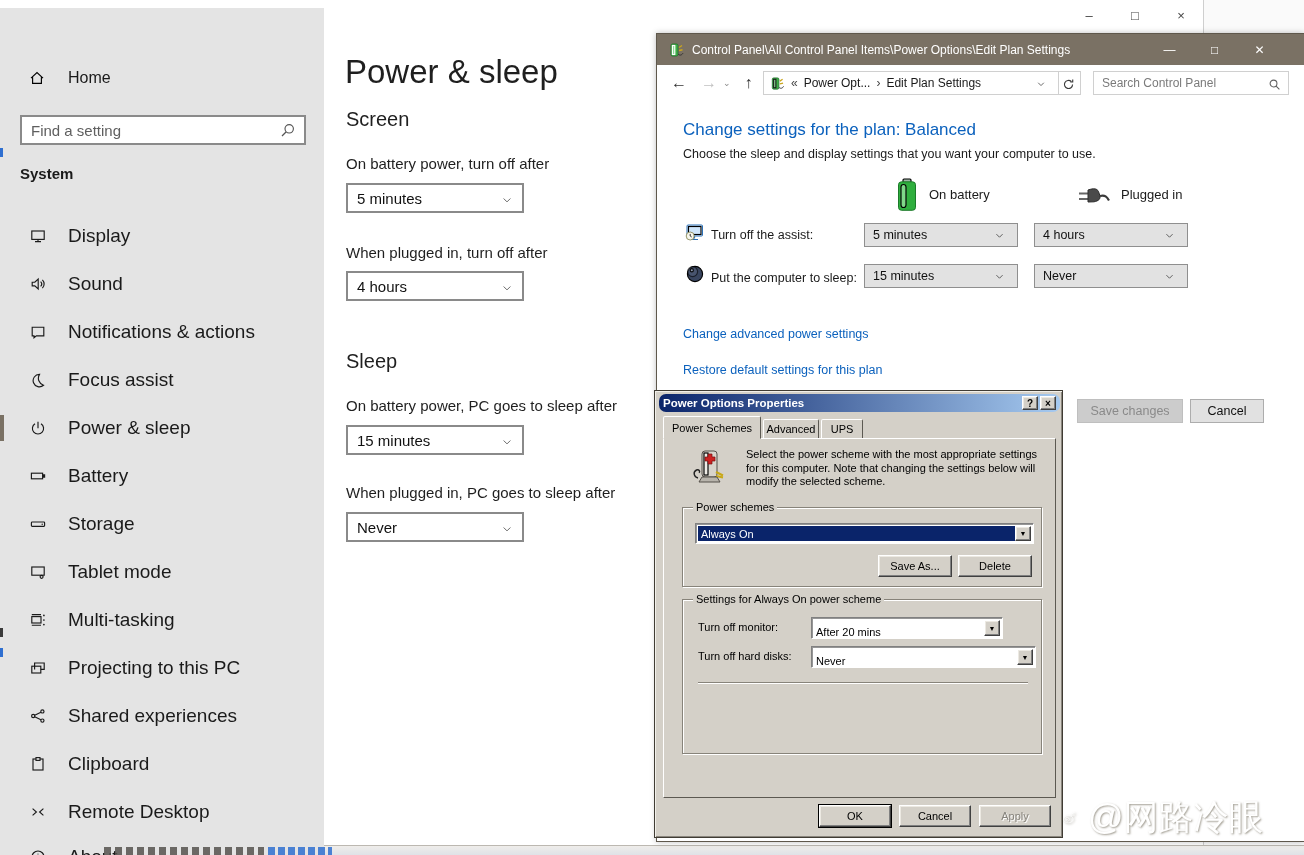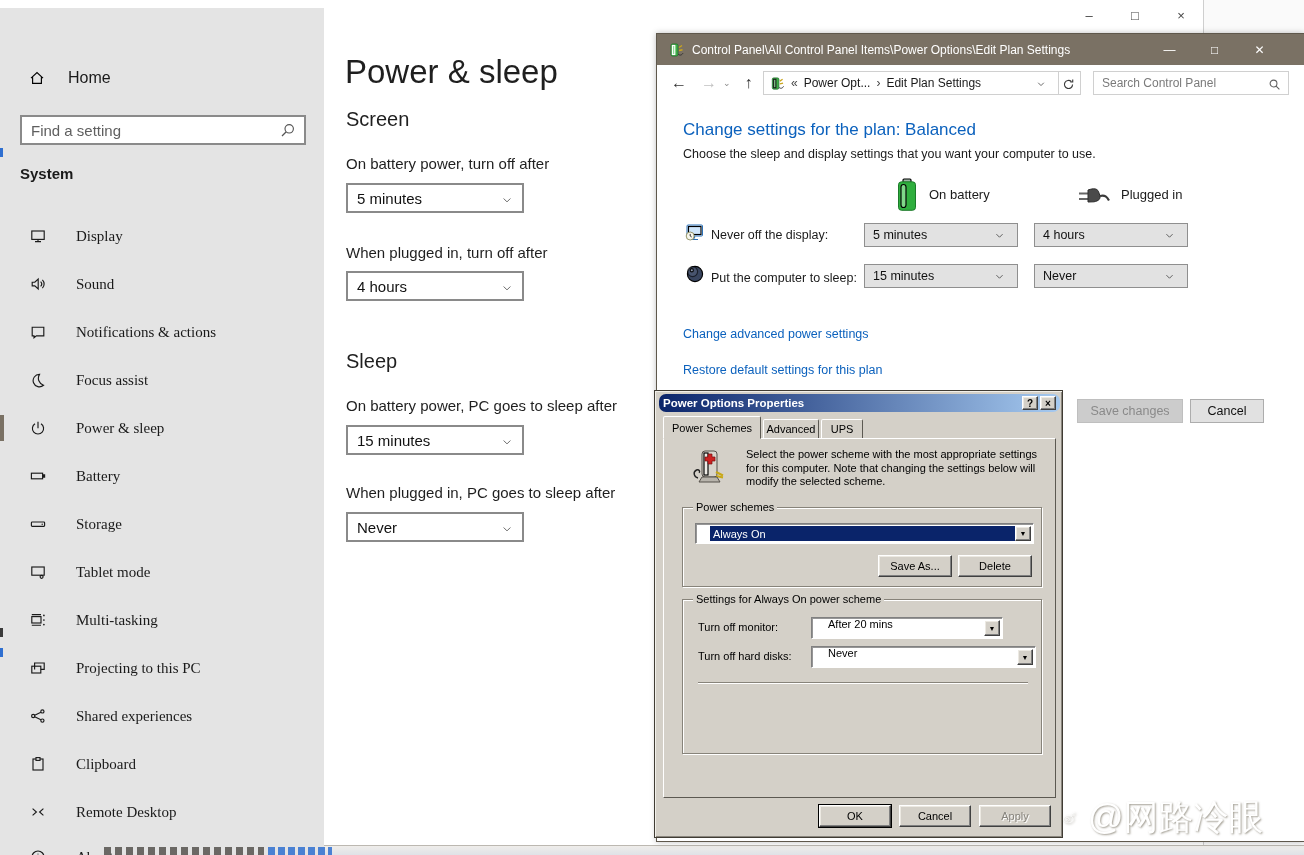--- a/index.html
+++ b/index.html
@@ -18,21 +18,21 @@
   .home-row{position:absolute;left:0;top:52px;width:100%;height:36px;display:flex;align-items:center;}
   .home-row .ic{margin-left:29px;}
   .home-row .lbl{margin-left:23px;font-size:16px;color:#1a1a1a;}
   .find-box{position:absolute;left:20px;top:107px;width:286px;height:30px;background:#fff;
             border:2px solid #8a8a8a;display:flex;align-items:center;}
   .find-box .ph{flex:1;padding-left:9px;font-size:15px;color:#5f5f5f;}
   .find-box .mag{margin-right:8px;color:#555;transform:scaleX(-1);}
   .sys-head{position:absolute;left:20px;top:157px;font-size:15px;font-weight:bold;color:#1a1a1a;}
   .side-item{position:absolute;left:0;width:324px;height:30px;display:flex;align-items:center;}
   .side-item .ic{margin-left:30px;color:#1a1a1a;}
-  .side-item .lbl{margin-left:30px;font-size:15px;color:#1a1a1a;white-space:nowrap;font-family:Liberation Serif, serif;}
+  .side-item .lbl{margin-left:22px;font-size:19px;color:#1a1a1a;white-space:nowrap;}
   .side-item.sel::before{content:"";position:absolute;left:0;top:2px;width:4px;height:26px;background:#7a7164;}
   .ic{width:16px;height:16px;display:inline-block;flex:0 0 16px;}
   .ic svg{width:100%;height:100%;fill:none;stroke:currentColor;stroke-width:1.15;}
 
   .s-main-title{position:absolute;left:345px;top:53px;font-size:33px;font-weight:300;color:#1f1f1f;}
   .s-sec-head{position:absolute;left:346px;font-size:20px;color:#1f1f1f;}
   .s-field-lbl{position:absolute;left:346px;font-size:15px;color:#1f1f1f;}
   .w10-combo{position:absolute;left:346px;width:178px;height:30px;background:#fff;border:2px solid #8a8a8a;
              display:flex;align-items:center;font-size:15px;color:#111;}
   .w10-combo .val{flex:1;padding-left:9px;}
@@ -93,21 +93,21 @@
   .c-btn{background:#d4d0c8;border:1px solid;border-color:#fff #404040 #404040 #fff;
          box-shadow:inset -1px -1px 0 #808080,inset 1px 1px 0 #ece9e2;}
   .tab{position:absolute;background:#d4d0c8;border:1px solid;border-color:#fff #5c5952 transparent #fff;
        border-radius:2px 2px 0 0;text-align:center;font-size:11px;}
   .tabpage{position:absolute;left:8px;top:47px;width:393px;height:360px;background:#d4d0c8;
            border:1px solid;border-color:#fff #5c5952 #5c5952 #fff;}
   .dlg-desc{position:absolute;left:82px;top:9px;width:292px;font-size:11px;line-height:13.5px;color:#000;}
   .groupbox{position:absolute;border:1px solid #87837a;box-shadow:inset 1px 1px 0 #fff,1px 1px 0 #fff;}
   .groupbox .legend{position:absolute;top:-7px;left:10px;background:#d4d0c8;padding:0 3px;font-size:11px;}
   .c-combo{position:absolute;background:#fff;border:1px solid;border-color:#808080 #fff #fff #808080;
-           box-shadow:inset 1px 1px 0 rgba(64,64,64,.55);display:flex;align-items:flex-start;padding-left:12px;}
+           box-shadow:inset 1px 1px 0 rgba(64,64,64,.55);display:flex;align-items:flex-end;}
   .c-combo .sel-fill{flex:1;margin:2px 0 2px 2px;height:calc(100% - 4px);background:#0a246a;color:#fff;
                      font-size:11px;display:flex;align-items:center;padding-left:3px;}
   .c-combo .plain{flex:1;font-size:11px;padding-left:4px;color:#000;}
   .c-combo .dd{width:16px;height:calc(100% - 4px);margin:2px 2px 2px 0;display:flex;align-items:center;
                justify-content:center;font-size:7px;color:#000;}
   .c-push{position:absolute;font-size:11px;display:flex;align-items:center;justify-content:center;}
   .sepline{position:absolute;height:1px;background:#87837a;box-shadow:0 1px 0 #fff;}
 
   
   .bottom-strip{position:absolute;left:324px;top:845px;width:980px;height:10px;
@@ -352,21 +352,21 @@
         </svg></span>
     <div class="cp-col-lbl" style="left:464px">Plugged in</div>
 
     <span class="ic" style="position:absolute;left:28px;top:189px;width:19px;height:19px"><svg viewBox="0 0 19 19" stroke="none">
           <rect x="2" y="2" width="15.5" height="11" rx="1" fill="#eaf3fd" stroke="#2b71b8" stroke-width="1"></rect>
           <rect x="3.5" y="3.5" width="12.5" height="8" fill="#cfe6fb"></rect>
           <path d="M9.5 13v2.5M6 16.5h7" stroke="#2b71b8" stroke-width="1.2"></path>
           <circle cx="5.2" cy="13" r="4" fill="#f6f6ec" stroke="#8a8a5a" stroke-width="0.9"></circle>
           <path d="M5.2 10.9v2.1l1.5 1" stroke="#333" stroke-width="1" fill="none"></path>
         </svg></span>
-    <div class="cp-row-lbl" style="left:54px;top:194px">Never off the display:</div>
+    <div class="cp-row-lbl" style="left:54px;top:194px">Turn off the assist:</div>
     <div class="cp-combo" style="left:207px;top:189px">
       <span class="val">5 minutes</span>
       <span class="chev ic"><svg viewBox="0 0 16 16">
             <path d="M3.5 6 8 10.5 12.5 6"></path>
           </svg></span>
       </div>
     <div class="cp-combo" style="left:377px;top:189px">
       <span class="val">4 hours</span>
       <span class="chev ic"><svg viewBox="0 0 16 16">
             <path d="M3.5 6 8 10.5 12.5 6"></path>

